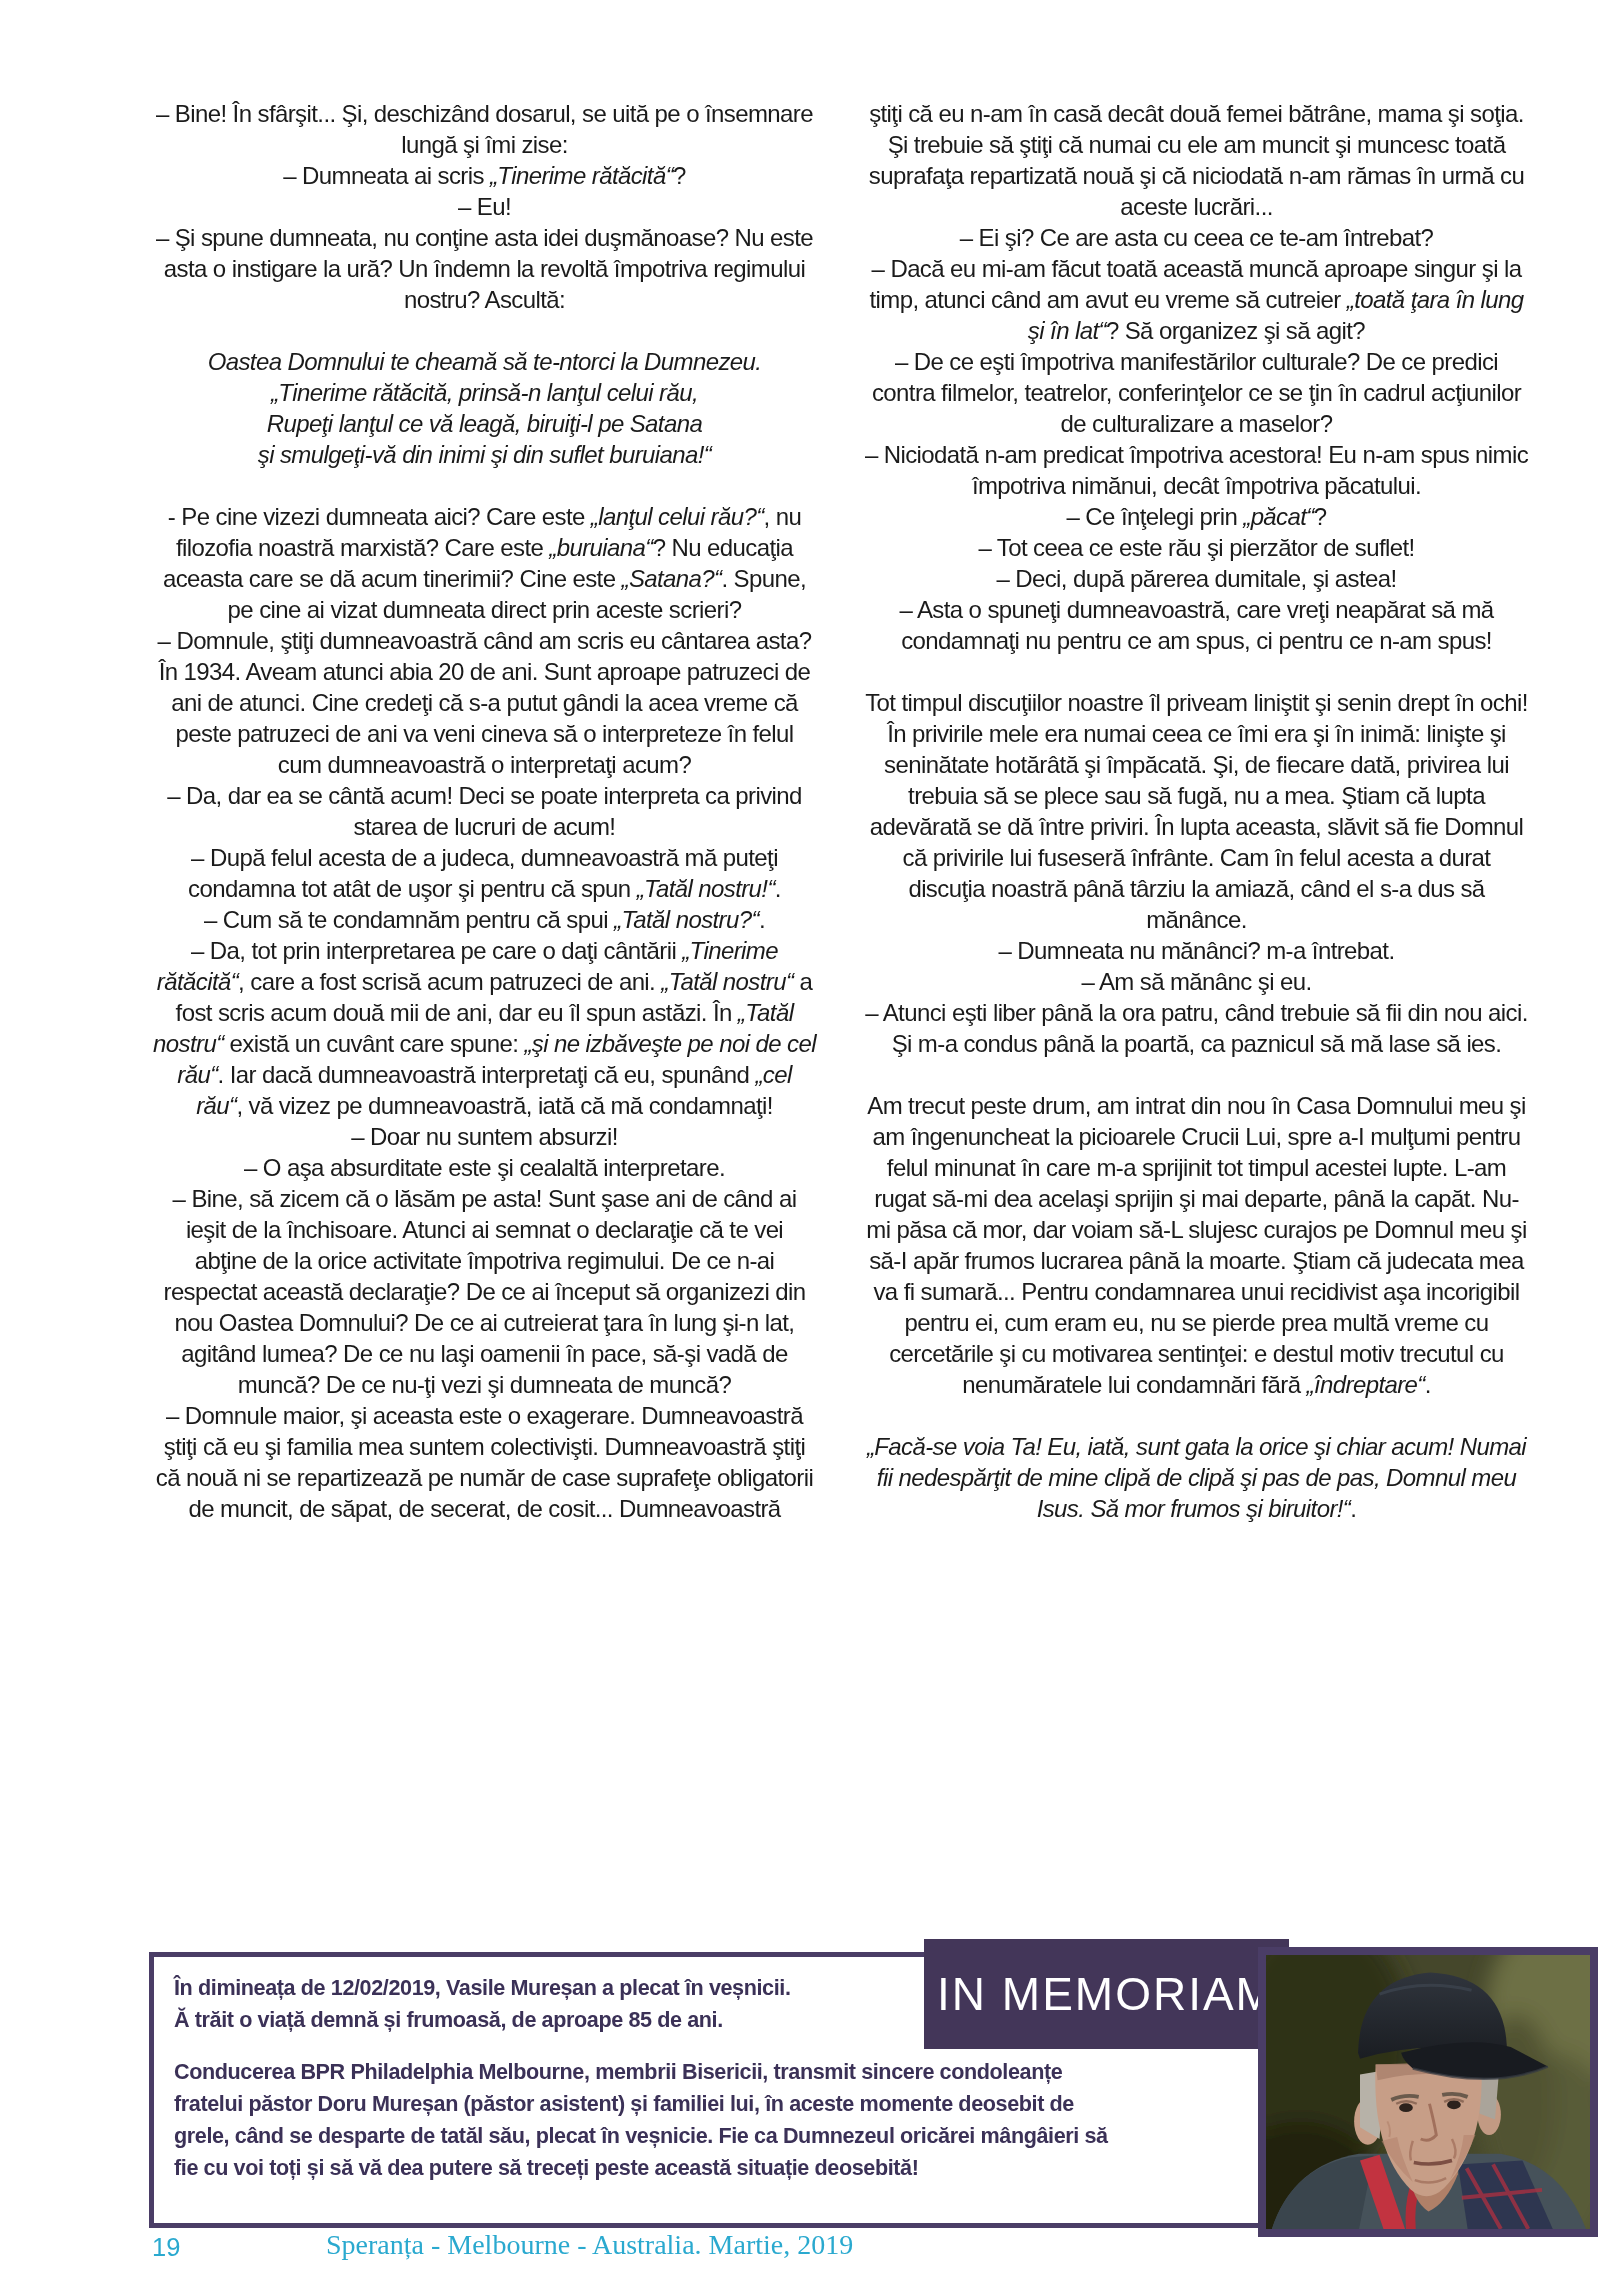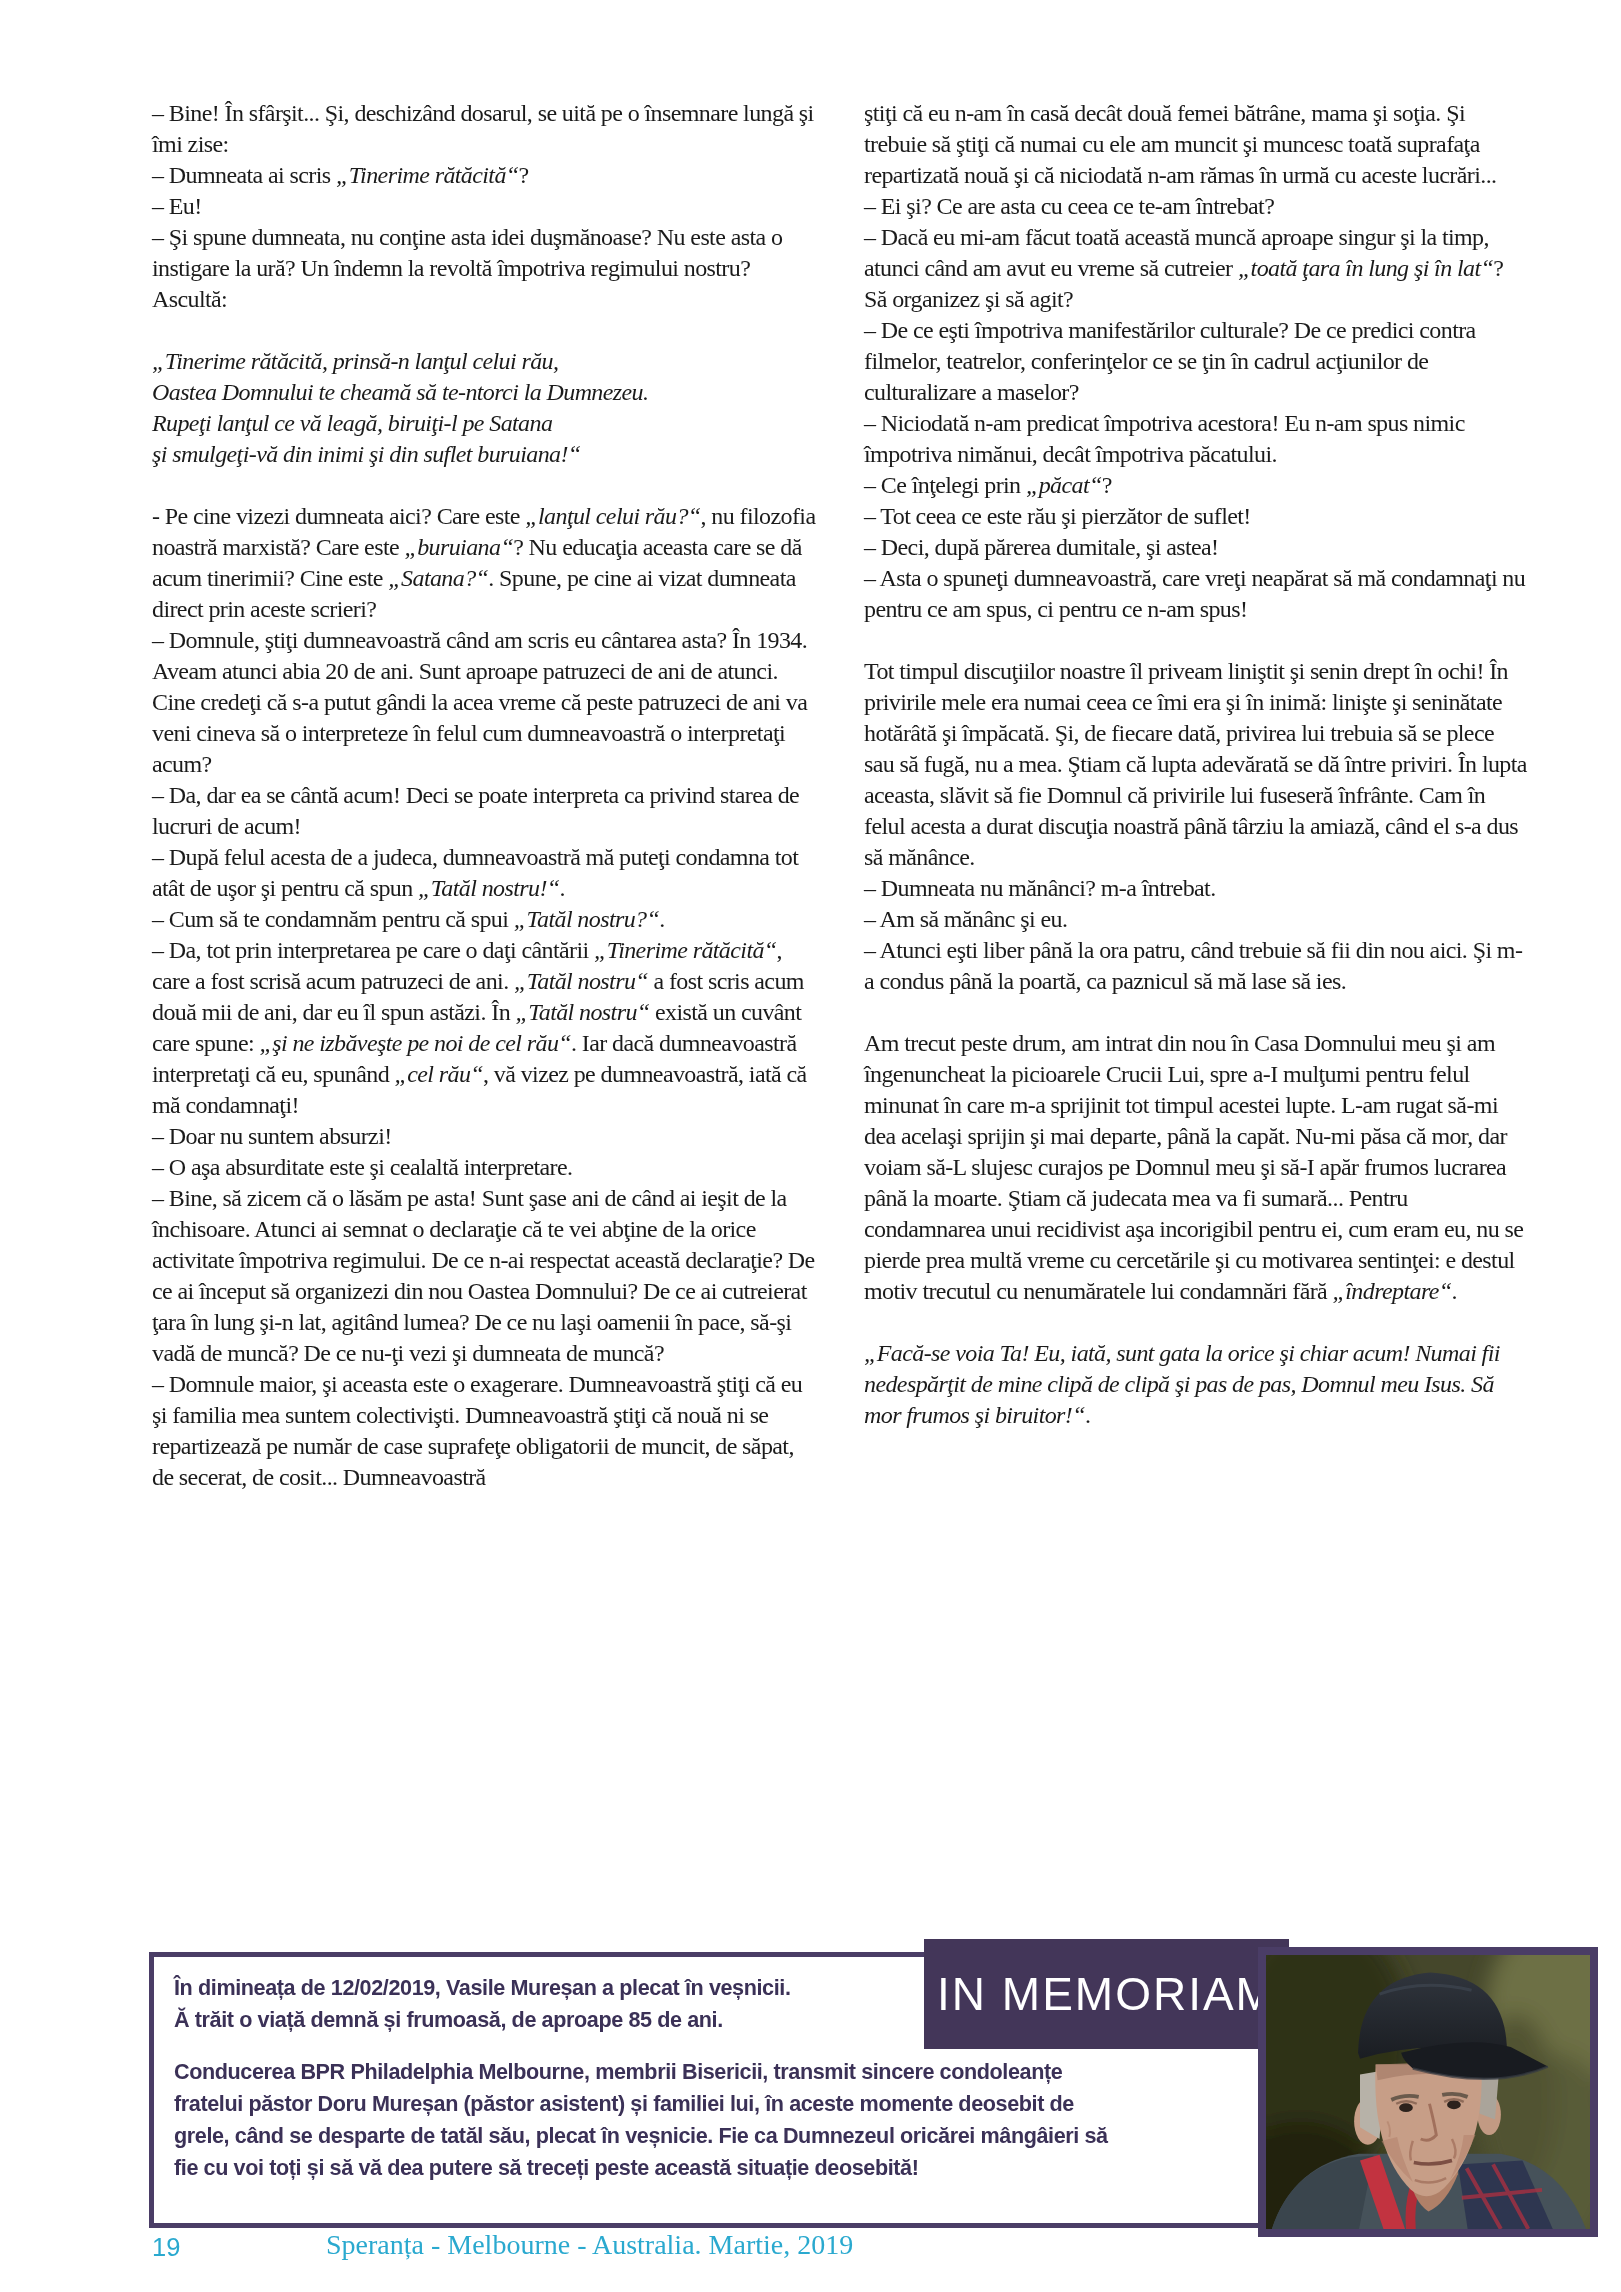--- a/index.html
+++ b/index.html
@@ -3,21 +3,21 @@
 <meta charset="utf-8">
 <style>
   html,body{margin:0;padding:0;background:#e8e8e8;}
   .page{
     position:relative;width:1621px;height:2293px;background:#ffffff;
     font-family:"Liberation Sans", sans-serif;color:var(--body-text,#1b1b1b);
     overflow:hidden;margin:0 auto;
   }
   .col{
     position:absolute;top:98px;font-size:24px;line-height:31px;
-    letter-spacing:-0.6px;text-align:left;font-family:Liberation Serif, serif;
+    letter-spacing:-0.6px;text-align:center;
   }
   .col-left{left:152px;width:665px;}
   .col-right{left:864px;width:665px;}
   .para{margin:0;}
   .gap{height:31px;}
   .verse-line{font-style:italic;}
   em{font-style:italic;}
 
   .memorial-box{
     position:absolute;left:149px;top:1952px;width:1449px;height:276px;
@@ -59,22 +59,22 @@
 
 <div class="page" style="--accent-purple: #4a3d66; --banner-purple: #433659; --memorial-text: #3b3157; --footer-teal: #2aa9cf; --body-text: #1b1b1b; --photo-cap: #22252b; --photo-jacket-red: #c23340;">
 
   <div class="col col-left">
       <p class="para">– Bine! În sfârşit... Şi, deschizând dosarul, se uită pe o însemnare lungă şi îmi zise:</p>
       <p class="para">– Dumneata ai scris <em>„Tinerime rătăcită“</em>?</p>
       <p class="para">– Eu!</p>
       <p class="para">– Şi spune dumneata, nu conţine asta idei duşmănoase? Nu este asta o instigare la ură? Un îndemn la revoltă împotriva regimului nostru? Ascultă:</p>
       <div class="gap"></div>
       <div class="verse">
+        <div class="verse-line">Oastea Domnului te cheamă să te-ntorci la Dumnezeu.</div>
         <div class="verse-line">„Tinerime rătăcită, prinsă-n lanţul celui rău,</div>
-        <div class="verse-line">Oastea Domnului te cheamă să te-ntorci la Dumnezeu.</div>
         <div class="verse-line">Rupeţi lanţul ce vă leagă, biruiţi-l pe Satana</div>
         <div class="verse-line">şi smulgeţi-vă din inimi şi din suflet buruiana!“</div>
       </div>
       <div class="gap"></div>
       <p class="para">- Pe cine vizezi dumneata aici? Care este <em>„lanţul celui rău?“</em>, nu filozofia noastră marxistă? Care este <em>„buruiana“</em>? Nu educaţia aceasta care se dă acum tinerimii? Cine este <em>„Satana?“</em>. Spune, pe cine ai vizat dumneata direct prin aceste scrieri?</p>
       <p class="para">– Domnule, ştiţi dumneavoastră când am scris eu cântarea asta? În 1934. Aveam atunci abia 20 de ani. Sunt aproape patruzeci de ani de atunci. Cine credeţi că s-a putut gândi la acea vreme că peste patruzeci de ani va veni cineva să o interpreteze în felul cum dumneavoastră o interpretaţi acum?</p>
       <p class="para">– Da, dar ea se cântă acum! Deci se poate interpreta ca privind starea de lucruri de acum!</p>
       <p class="para">– După felul acesta de a judeca, dumneavoastră mă puteţi condamna tot atât de uşor şi pentru că spun <em>„Tatăl nostru!“</em>.</p>
       <p class="para">– Cum să te condamnăm pentru că spui <em>„Tatăl nostru?“</em>.</p>
       <p class="para">– Da, tot prin interpretarea pe care o daţi cântării <em>„Tinerime rătăcită“</em>, care a fost scrisă acum patruzeci de ani. <em>„Tatăl nostru“</em> a fost scris acum două mii de ani, dar eu îl spun astăzi. În <em>„Tatăl nostru“</em> există un cuvânt care spune: <em>„şi ne izbăveşte pe noi de cel rău“</em>. Iar dacă dumneavoastră interpretaţi că eu, spunând <em>„cel rău“</em>, vă vizez pe dumneavoastră, iată că mă condamnaţi!</p>

